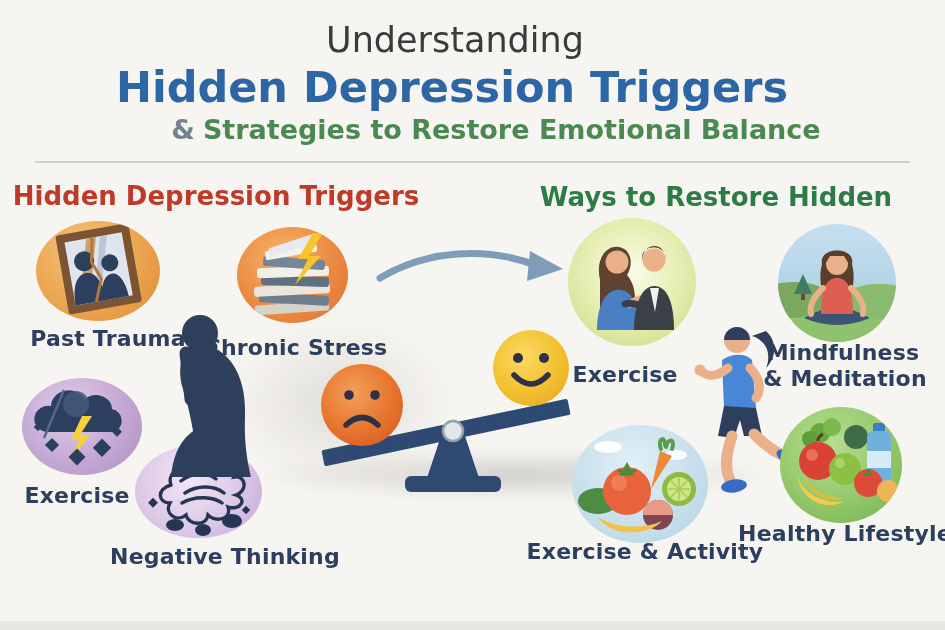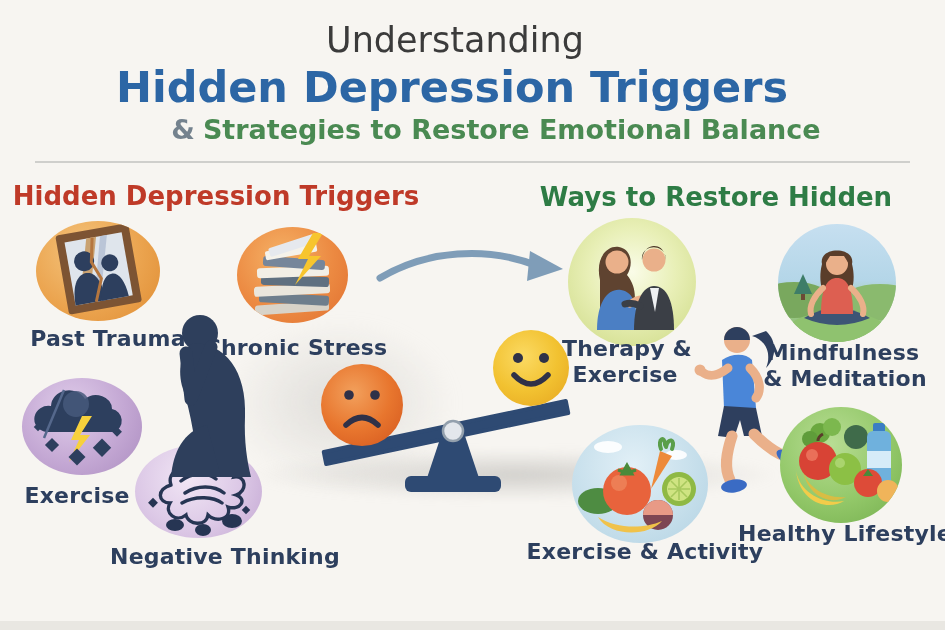--- a/index.html
+++ b/index.html
@@ -178,21 +178,20 @@
       <circle cx="49" cy="44" r="11.5" fill="#eab08a"></circle>
       <path d="M29,112 C29,84 40,70 53,72 C66,74 70,88 68,112 Z" fill="#4b7fc4"></path>
       <path d="M62,86 Q72,78 79,82" stroke="#eab08a" stroke-width="7" fill="none" stroke-linecap="round"></path>
       <circle cx="86" cy="42" r="11.5" fill="#eab08a"></circle>
       <path d="M74,42 C72,26 98,24 98,42 C97,32 92,28 86,28 C80,28 75,33 74,42 Z" fill="#4a3425"></path>
       <path d="M66,112 C66,84 75,68 86,68 C99,68 106,84 106,112 Z" fill="#3b3f46"></path>
       <polygon points="82,70 91,70 87,94" fill="#eef0f2"></polygon>
       <path d="M72,88 Q64,84 57,86" stroke="#3b3f46" stroke-width="7" fill="none" stroke-linecap="round"></path>
     </svg>
   </div>
-  <div class="abs ctr lbl" style="left:627px;top:348px;">Therapy &amp;</div>
   <div class="abs ctr lbl" style="left:625px;top:374px;">Exercise</div>
 
   <div class="circle c-mind" style="left:778px;top:224px;width:118px;height:118px;">
     <svg width="118" height="118" viewBox="0 0 118 118">
       <ellipse cx="16" cy="76" rx="38" ry="18" fill="#79a85e"></ellipse>
       <ellipse cx="102" cy="78" rx="40" ry="18" fill="#8aba6e"></ellipse>
       <polygon points="25,50 34,70 16,70" fill="#3e7d68"></polygon>
       <rect x="23" y="70" width="4" height="6" fill="#6b4a35"></rect>
       <ellipse cx="59" cy="104" rx="48" ry="16" fill="#8fc26f"></ellipse>
 

